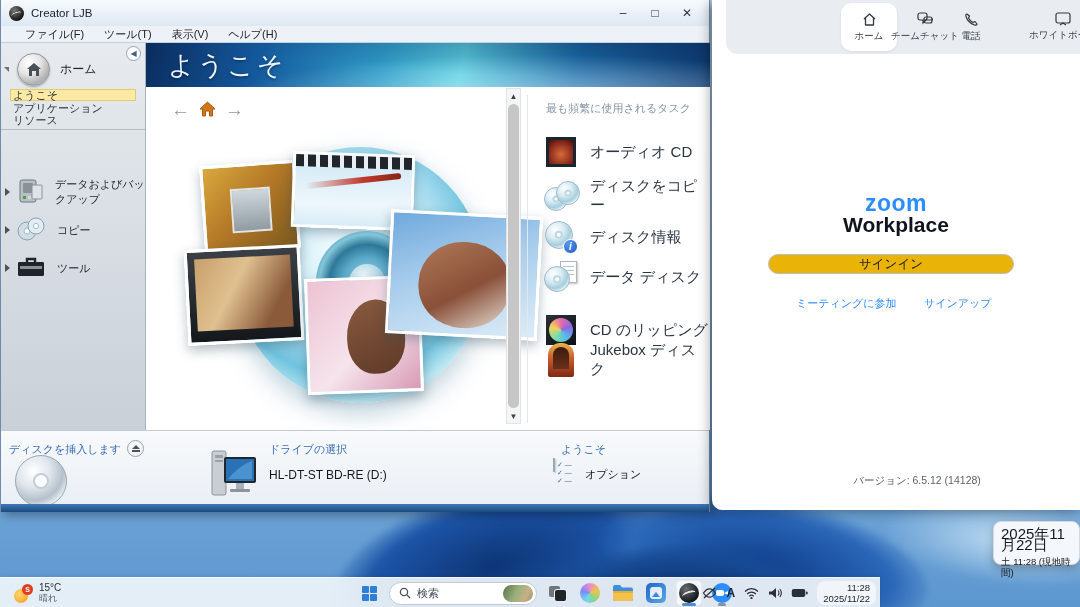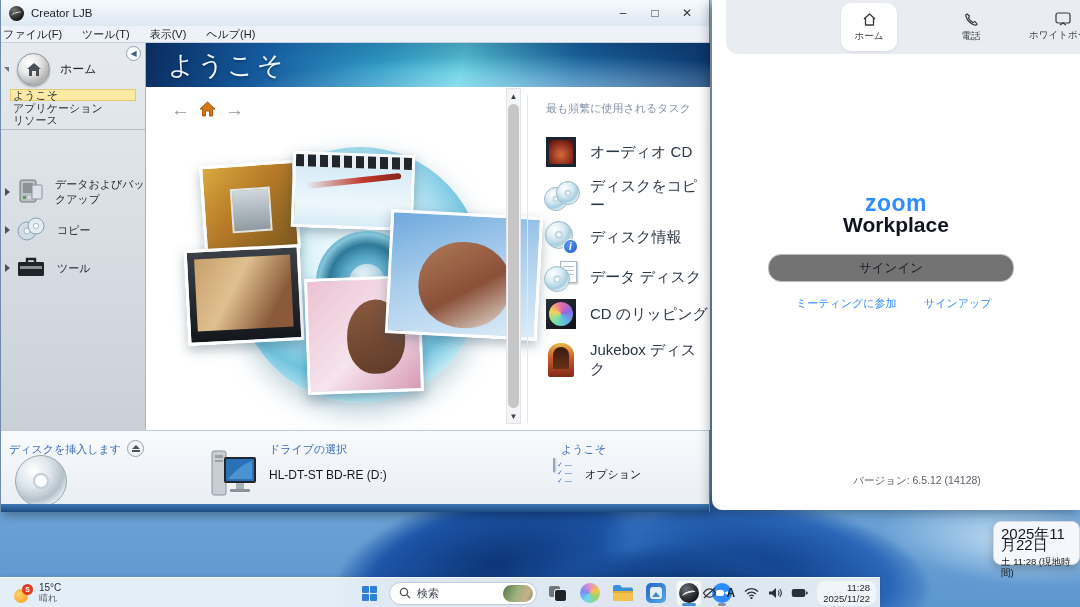--- a/index.html
+++ b/index.html
@@ -55,21 +55,21 @@
   .clock-popup .l2{font-size:9.5px;color:#16191d;margin-top:6px}
 
   
   .creator{position:absolute;left:0;top:0;width:710px;height:512px;background:#eef3f8;border-left:1px solid #6d8cab;border-right:1px solid #6d8cab;box-shadow:3px 3px 10px rgba(0,0,0,.35)}
   .c-title{position:absolute;left:0;top:0;width:100%;height:26px;background:linear-gradient(#f6fafd,#dde8f2);display:flex;align-items:center;padding-left:8px;gap:7px}
   .c-title .t{font-size:11.5px;color:#20242a}
   .app-orb{width:15px;height:15px;border-radius:50%;background:radial-gradient(circle at 35% 30%,#777,#111 75%);position:relative;overflow:hidden}
   .app-orb i{position:absolute;left:2px;top:6px;width:11px;height:5px;border-radius:50%;border-top:1.5px solid #eee;transform:rotate(-18deg)}
   .c-ctrls{position:absolute;right:6px;top:0;height:26px;display:flex}
   .c-ctrls span{width:32px;height:26px;display:flex;align-items:center;justify-content:center;font-size:12px;color:#333}
-  .c-menu{position:absolute;left:0;top:26px;width:100%;height:17px;background:#edf2f8;border-bottom:1px solid #c6d1dd;display:flex;align-items:center;gap:20px;padding-left:2px;font-size:11px;color:#222}
+  .c-menu{position:absolute;left:0;top:26px;width:100%;height:17px;background:#edf2f8;border-bottom:1px solid #c6d1dd;display:flex;align-items:center;gap:20px;padding-left:24px;font-size:11px;color:#222}
   .sidebar{position:absolute;left:0;top:43px;width:145px;height:387px;background:linear-gradient(180deg,#e7ebef 0%,#d6dce2 55%,#c9d0d7 100%);border-right:1px solid #a9b4bf}
   .collapse{position:absolute;right:4px;top:3px;width:15px;height:15px;border-radius:50%;background:#fbfdff;border:1px solid #95a2b2;color:#44608a;font-size:8px;display:flex;align-items:center;justify-content:center}
   .home-row{position:absolute;left:0;top:6px;width:100%;height:40px;display:flex;align-items:center;gap:10px;padding-left:16px}
   .expander{position:absolute;left:3px;top:24px;width:0;height:0;border-left:5px solid transparent;border-top:5px solid #6a7480}
   .home-orb{width:33px;height:33px;border-radius:50%;background:radial-gradient(circle at 35% 28%,#ffffff,#e4e4e4 40%,#b0b0b0 72%,#dcdcdc 100%);border:1px solid #8f979f;display:flex;align-items:center;justify-content:center;box-shadow:0 1px 2px rgba(0,0,0,.3)}
   .home-lbl{font-size:12px;color:#20242a}
   .nav-list{position:absolute;left:9px;top:46px;width:130px}
   .nav-item{font-size:11px;color:#2a2f36;line-height:12px;padding:0 3px;margin-bottom:0.5px}
   .nav-item.sel{background:#fce9a3;box-shadow:inset 0 0 0 1px #e5cb6f;width:126px}
   .side-div{position:absolute;left:0;top:86px;width:100%;border-top:1px solid #b4bec8}
@@ -139,21 +139,21 @@
 
   
   .zoomwin{position:absolute;left:712px;top:0;width:368px;height:510px;background:#fff;border-radius:0 0 0 10px;box-shadow:-3px 3px 12px rgba(0,0,0,.3);overflow:hidden}
   .ztabbar{position:absolute;left:14px;top:0;width:354px;height:54px;background:#e9edf2;border-radius:0 0 0 12px}
   .ztab{position:absolute;top:3px;height:48px;display:flex;flex-direction:column;align-items:center;justify-content:center;gap:3px;color:#3c434b}
   .ztab .lbl{font-size:9.5px;white-space:nowrap}
   .ztab.active{background:#fff;border-radius:10px;box-shadow:0 1px 3px rgba(0,0,0,.08)}
   .zbrand{position:absolute;left:0;width:368px;top:192px;text-align:center;line-height:22px}
   .zbrand .b1{font-size:23px;font-weight:bold;color:#2D8CFF;letter-spacing:.5px}
   .zbrand .b2{font-size:21px;font-weight:bold;color:#10141f}
-  .zsign{position:absolute;left:56px;top:254px;width:246px;height:28px;border:1px solid #b8bdc4;border-radius:13px;background:#737373;display:flex;align-items:center;justify-content:center;font-size:12.5px;color:#1a1e26}
+  .zsign{position:absolute;left:56px;top:254px;width:246px;height:20px;border:1px solid #b8bdc4;border-radius:13px;background:#eab308;display:flex;align-items:center;justify-content:center;font-size:12.5px;color:#1a1e26}
   .zlink{position:absolute;top:296px;font-size:11px;color:#2D8CFF}
   .zver{position:absolute;left:42px;width:326px;top:474px;text-align:center;font-size:10.5px;color:#5c636b}
 </style>
 </head>
 <body>
 
 <div class="wallpaper">
   <div class="petal" style="left:330px;top:490px;width:330px;height:150px;background:radial-gradient(ellipse,#0d3576 0%,#1d55a8 55%,transparent 74%);transform:rotate(-14deg)"></div>
   <div class="petal" style="left:600px;top:500px;width:330px;height:130px;background:radial-gradient(ellipse,#10408c 0%,#2a66b8 55%,transparent 75%);transform:rotate(10deg)"></div>
   <div class="petal" style="left:520px;top:545px;width:300px;height:120px;background:radial-gradient(ellipse,#0a2a64 0%,#174a94 55%,transparent 75%);transform:rotate(-4deg)"></div>
@@ -308,21 +308,21 @@
     </div>
     <div class="task" style="top:171px">
       <span class="ti">
         <span class="t-page"></span>
           <span class="mdisc t-data-d">
             <i></i>
           </span>
       </span>
       <span class="lbl">データ ディスク</span>
     </div>
-    <div class="task" style="top:208px">
+    <div class="task" style="top:224px">
       <span class="ti">
           <span class="t-case">
             <i></i>
           </span>
         </span>
       <span class="lbl">CD のリッピング</span>
     </div>
     <div class="task" style="top:254px">
       <span class="ti">
           <span class="t-juke">
@@ -366,20 +366,28 @@
 </div>
 
 <div class="zoomwin">
   <div class="ztabbar">
     <div class="ztab active" style="left:115px;width:56px">
       <svg width="15" height="15" viewBox="0 0 15 15">
           <path d="M2 7 L7.5 2 L13 7 M3.5 6 V13 H11.5 V6" fill="none" stroke="#33383f" stroke-width="1.3" stroke-linejoin="round"></path>
         </svg>
       <span class="lbl">ホーム</span>
     </div>
+    <div class="ztab" style="left:166px;width:66px">
+      <svg width="16" height="15" viewBox="0 0 16 15">
+          <rect x="1" y="1" width="9" height="7" rx="2" fill="none" stroke="#33383f" stroke-width="1.2"></rect>
+          <path d="M6 8 v3 l3-3 h5 a1.5 1.5 0 0 0 1.5-1.5" fill="none" stroke="#33383f" stroke-width="1.2"></path>
+          <rect x="7" y="5" width="8" height="6" rx="2" fill="none" stroke="#33383f" stroke-width="1.2"></rect>
+        </svg>
+      <span class="lbl">チームチャット</span>
+    </div>
     <div class="ztab" style="left:222px;width:46px">
       <svg width="15" height="15" viewBox="0 0 15 15">
           <path d="M3 2 C2 2 1.5 3 2 4.5 C3.5 9 6 11.5 10.5 13 C12 13.5 13 13 13 12 L11 9.5 L9 10.5 C7 9.5 5.5 8 4.5 6 L5.5 4 Z" fill="none" stroke="#33383f" stroke-width="1.2" stroke-linejoin="round"></path>
         </svg>
       <span class="lbl">電話</span>
     </div>
     <div class="ztab" style="left:305px;width:64px">
       <svg width="16" height="14" viewBox="0 0 16 14">
           <rect x="1" y="1" width="14" height="10" rx="2" fill="none" stroke="#33383f" stroke-width="1.2"></rect>
           <path d="M5 13 L8 11 L11 13" fill="none" stroke="#33383f" stroke-width="1.1"></path>

